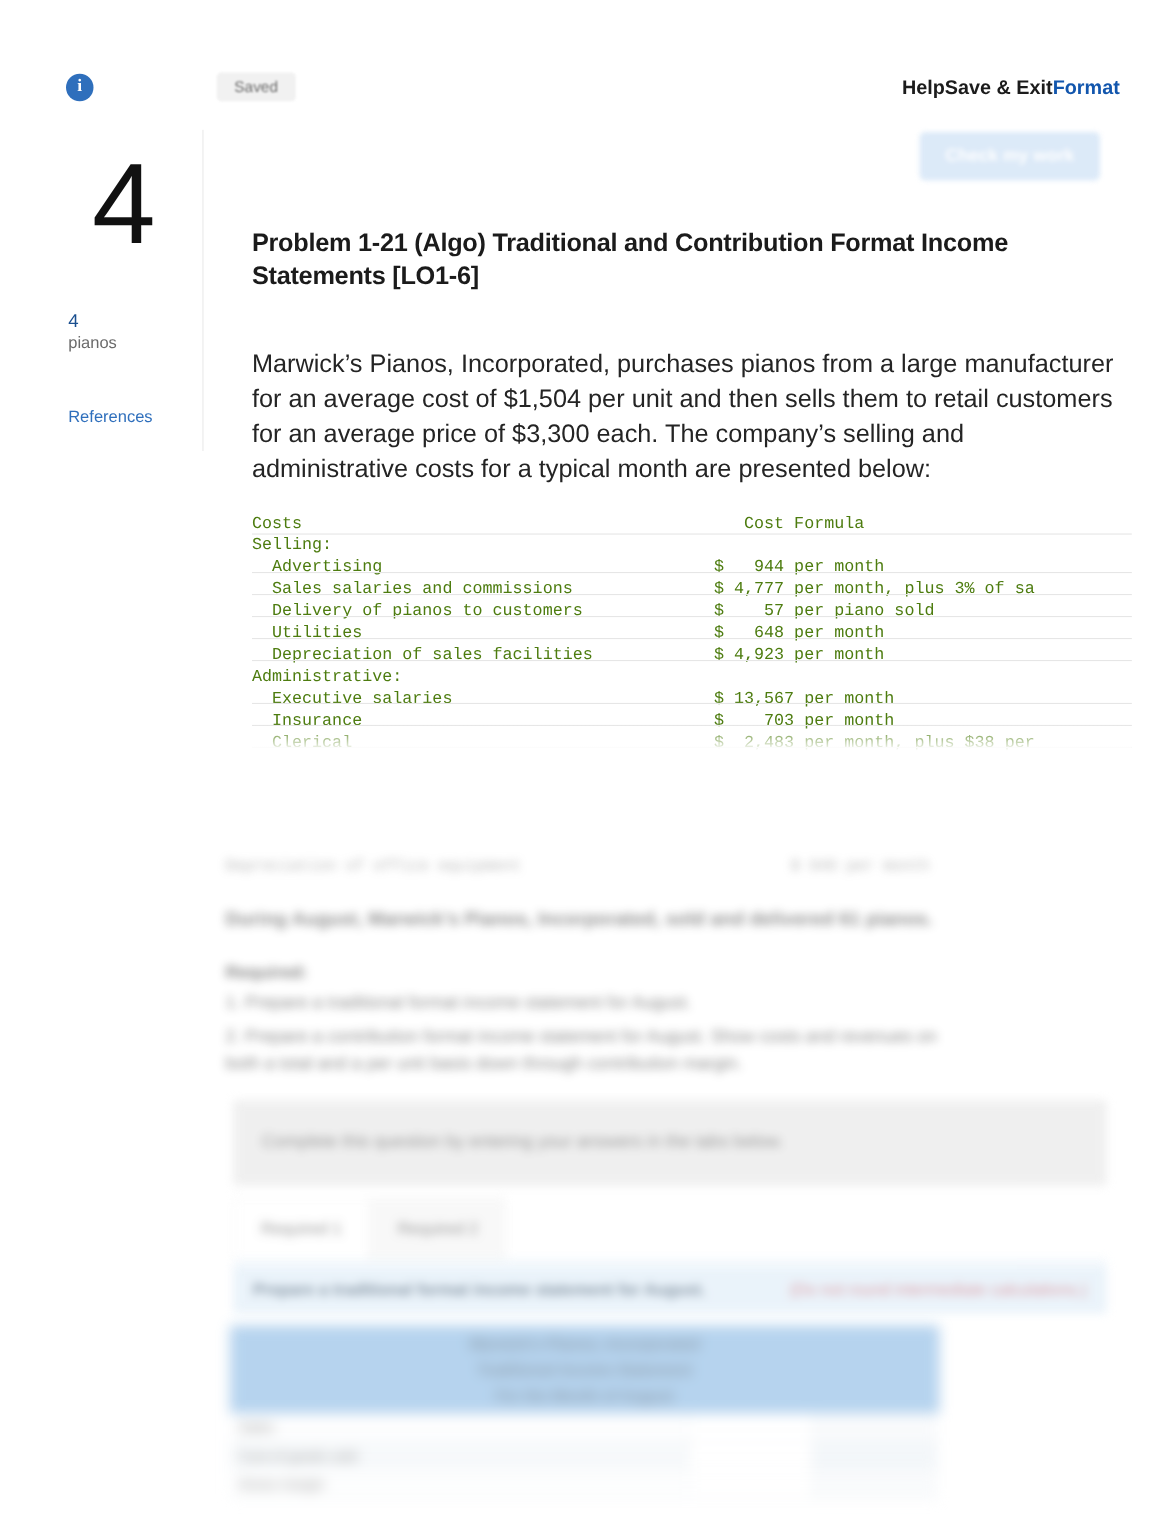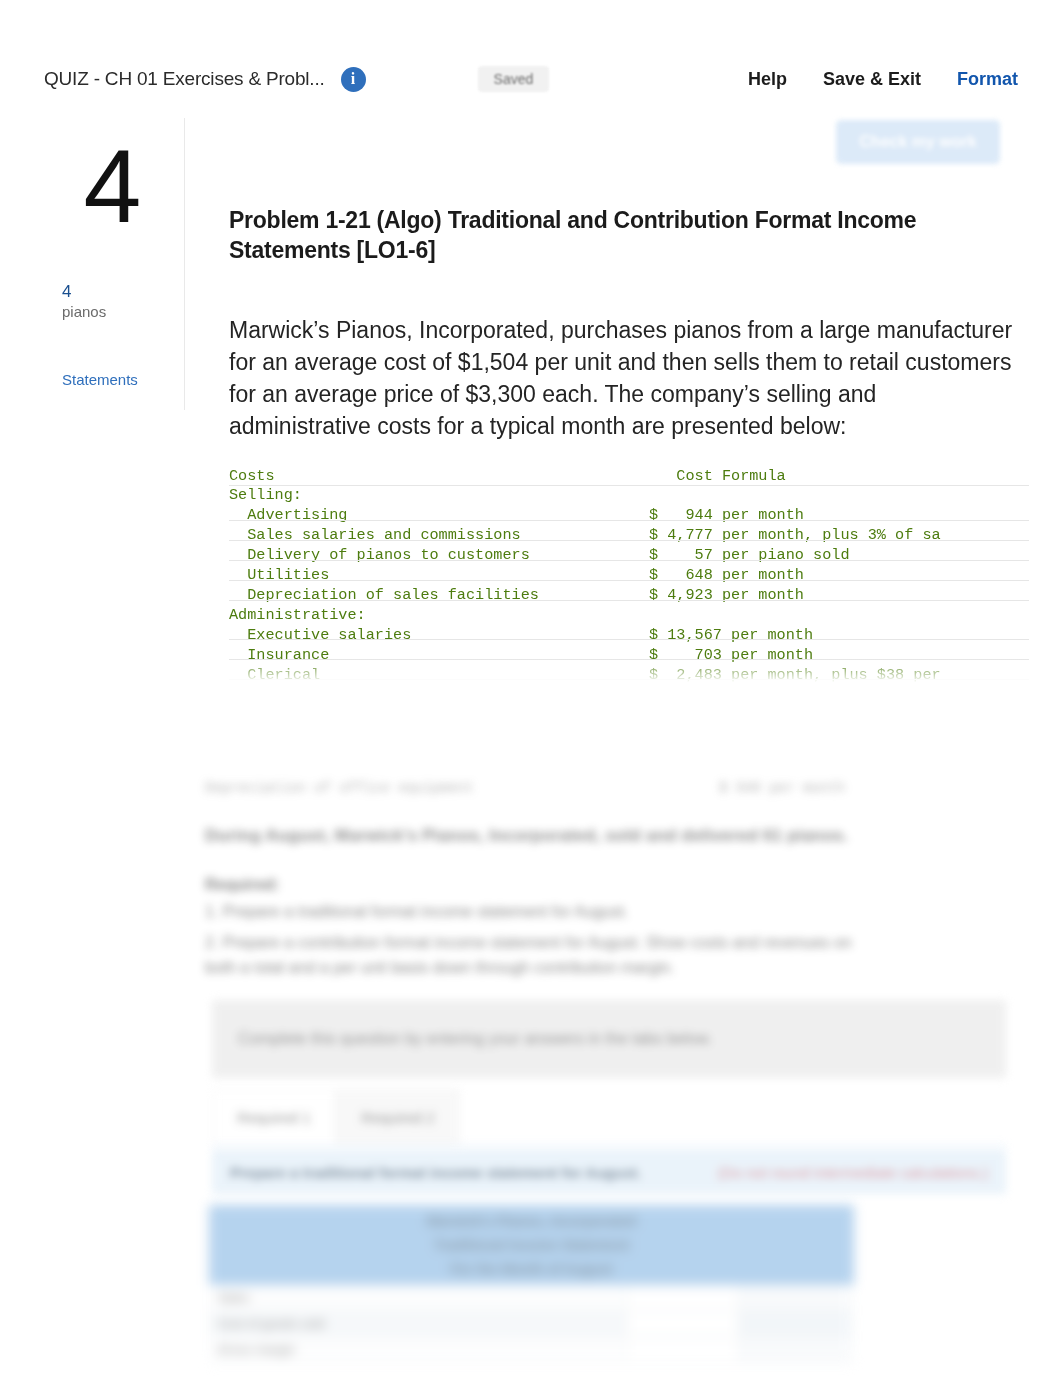--- a/index.html
+++ b/index.html
@@ -55,21 +55,20 @@
     border-radius: 4px;
     padding: 5px 16px;
     filter: blur(1.1px);
     opacity: .9;
   }
   .topbar-spacer { flex: 1 1 auto; }
   .topbar-link {
     font-size: 18px;
     font-weight: bold;
     color: #1c1c1c;
-    margin-left: 36px;
     white-space: nowrap;
     cursor: pointer;
   }
   .topbar-link.submit { color: #1256ad; }
 
   
   .check-my-work {
     position: absolute;
     right: 62px; top: 120px;
     width: 164px; height: 44px;
@@ -307,36 +306,35 @@
   .sheet-row .c3 { width: 113px; background:#f3f6f9; display:flex; align-items:center; justify-content:flex-end; padding-right:8px;}
   .sheet-row.alt .c1 { background: #eef3f7; }
   .sheet-row.alt .c3 { background: #e7eef4; }
 </style>
 </head>
 <body>
 
 <div id="page">
 
   <div class="topbar">
-    <span class="quiz-title">QUIZ - CH 01 Exercises &amp; Probl...</span>
     <span class="info-icon">i</span>
     <span class="saved-badge">Saved</span>
     <span class="topbar-spacer"></span>
     <span class="topbar-link">Help</span>
     <span class="topbar-link">Save &amp; Exit</span>
     <span class="topbar-link submit">Format</span>
   </div>
 
   <div class="check-my-work">Check my work</div>
 
   <div class="left-rail">
     <div class="qnum-card">4</div>
     <div class="points-val">4</div>
     <div class="points-lbl">pianos</div>
-    <div class="references">Statements</div>
+    <div class="references">References</div>
   </div>
   <div class="rail-divider"></div>
 
   <div class="main">
     <h1 class="problem-title">Problem 1-21 (Algo) Traditional and Contribution Format Income Statements [LO1-6]</h1>
     <p class="problem-body">Marwick’s Pianos, Incorporated, purchases pianos from a large manufacturer for an average cost of $1,504 per unit and then sells them to retail customers for an average price of $3,300 each. The company’s selling and administrative costs for a typical month are presented below:</p>
 
     <div class="cost-table-wrap">
         <div class="rule" style="top: 212px;"></div>
         <div class="rule" style="top: 192px;"></div>

